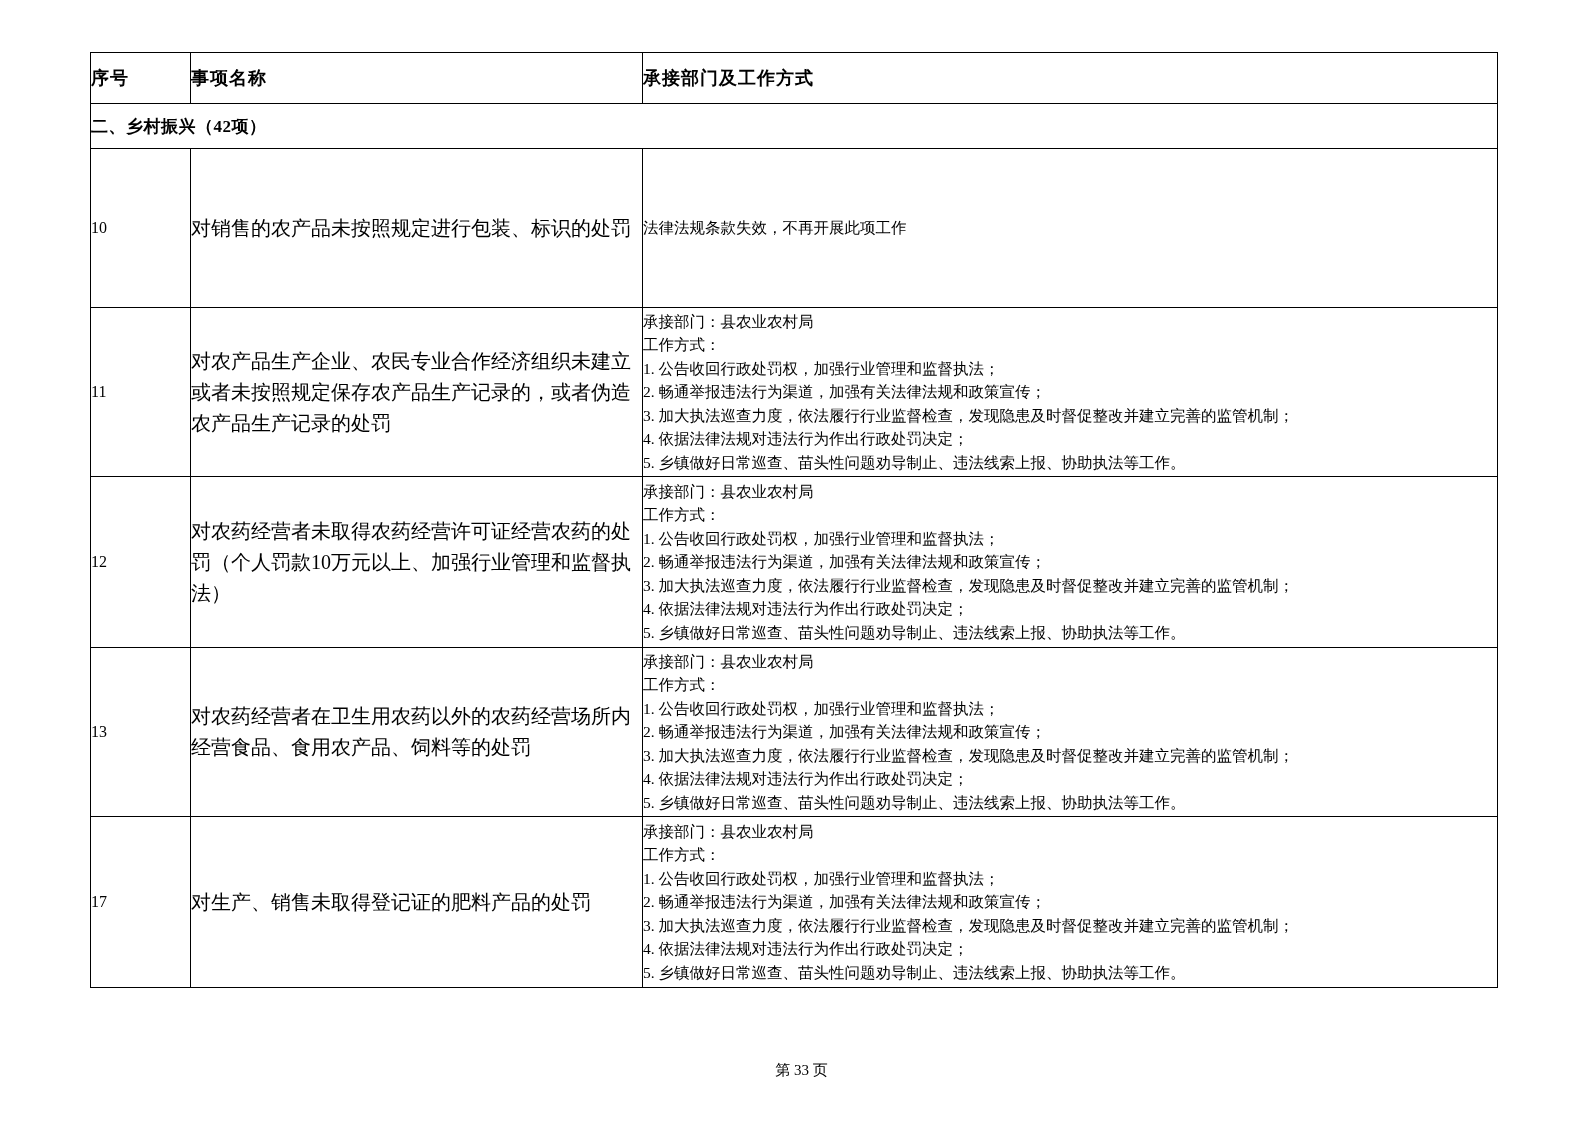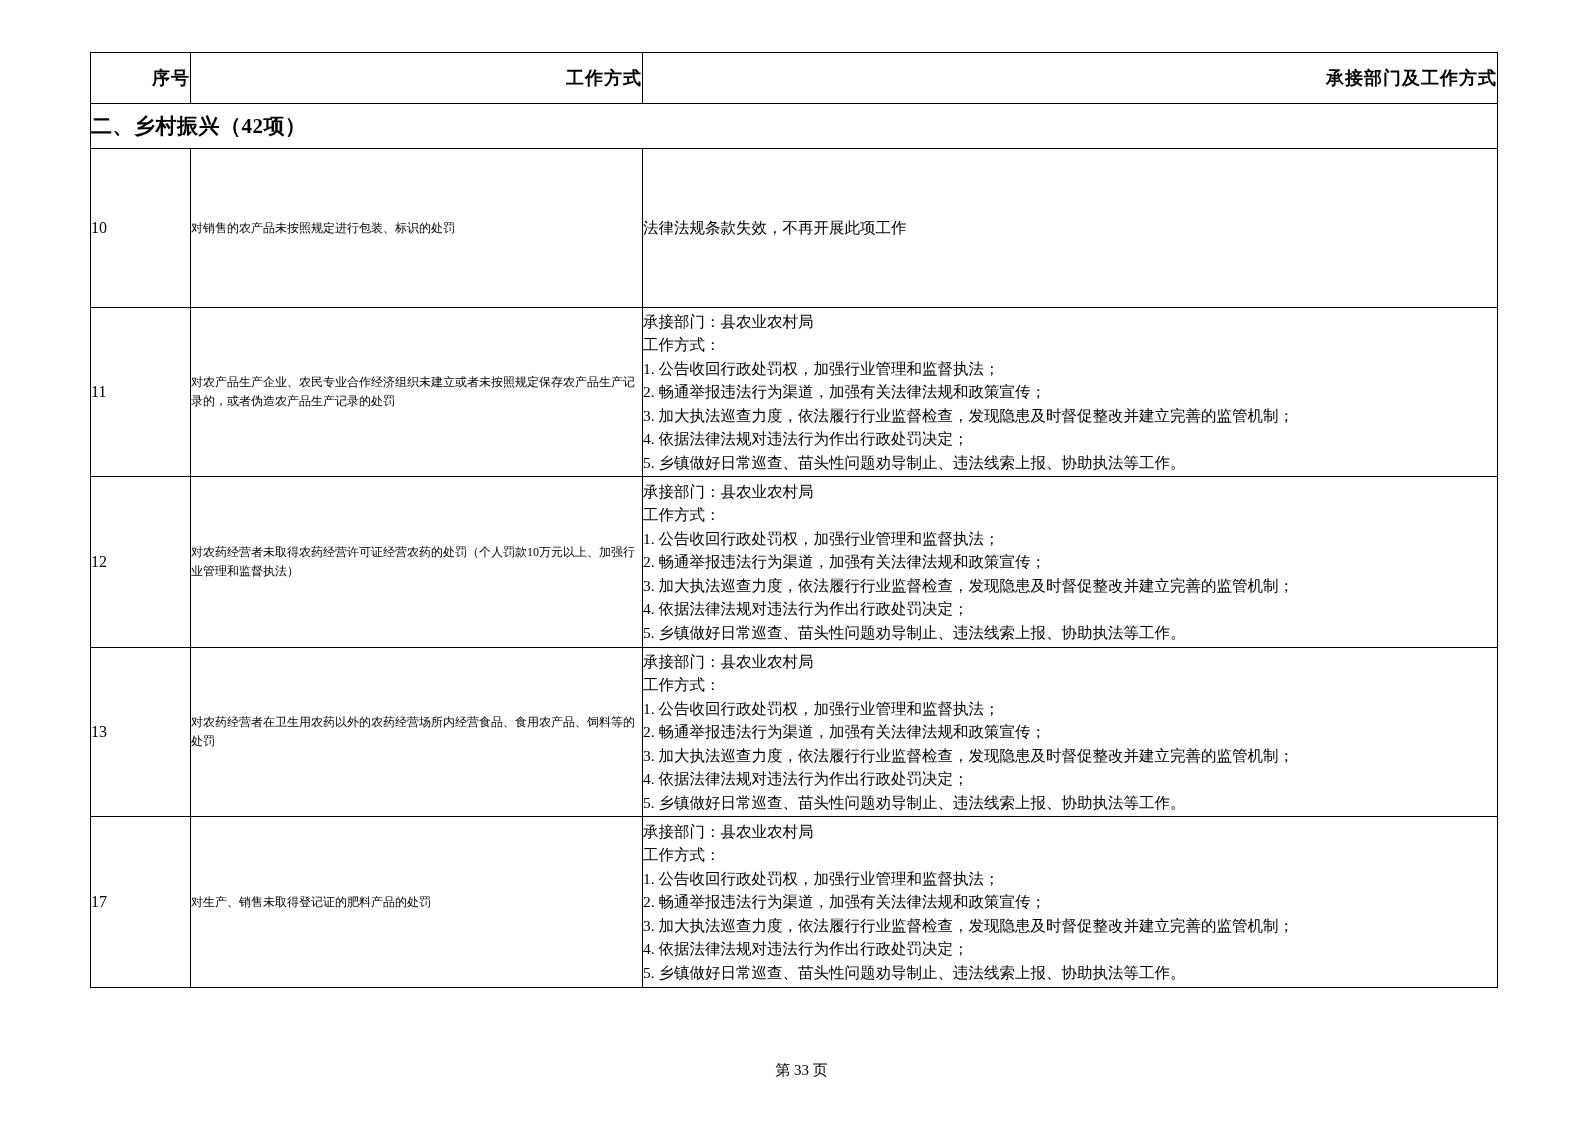--- a/index.html
+++ b/index.html
@@ -28,40 +28,40 @@
   table.doc-table td, table.doc-table th {
     border: 1px solid #000000;
     vertical-align: middle;
     padding: 0;
   }
   col.c-seq { width: 100px; }
   col.c-name { width: 452px; }
   col.c-dept { width: 855px; }
 
   .hdr-cell {
-    text-align: right;
+    text-align: left;
     font-weight: bold;
     font-size: 18px;
     letter-spacing: 1px;
     height: 50px;
     line-height: 50px;
     margin-left: 17px;
   }
   .section-row td {
     height: 44px;
     font-weight: bold;
-    font-size: 21px;
+    font-size: 17px;
     padding-left: 14px;
     letter-spacing: 0.5px;
   }
   .seq-cell {
     font-size: 16px;
   }
   .name-cell {
-    font-size: 12px;
+    font-size: 20px;
     line-height: 1.55;
     padding: 10px 12px 10px 14px;
     text-align: left;
   }
   .dept-cell {
     font-size: 15.5px;
     line-height: 1.52;
     padding: 10px 10px 10px 14px;
     text-align: left;
     vertical-align: middle;
@@ -92,21 +92,21 @@
 
   <table class="doc-table">
     <colgroup>
       <col class="c-seq">
       <col class="c-name">
       <col class="c-dept">
     </colgroup>
     <thead>
       <tr>
         <th class="hdr-cell">序号</th>
-        <th class="hdr-cell">工作方式</th>
+        <th class="hdr-cell">事项名称</th>
         <th class="hdr-cell">承接部门及工作方式</th>
       </tr>
     </thead>
     <tbody>
       <tr class="section-row">
         <td colspan="3">二、乡村振兴（42项）</td>
       </tr>
 
       <tr class="row-10">
         <td class="seq-cell">10</td>

